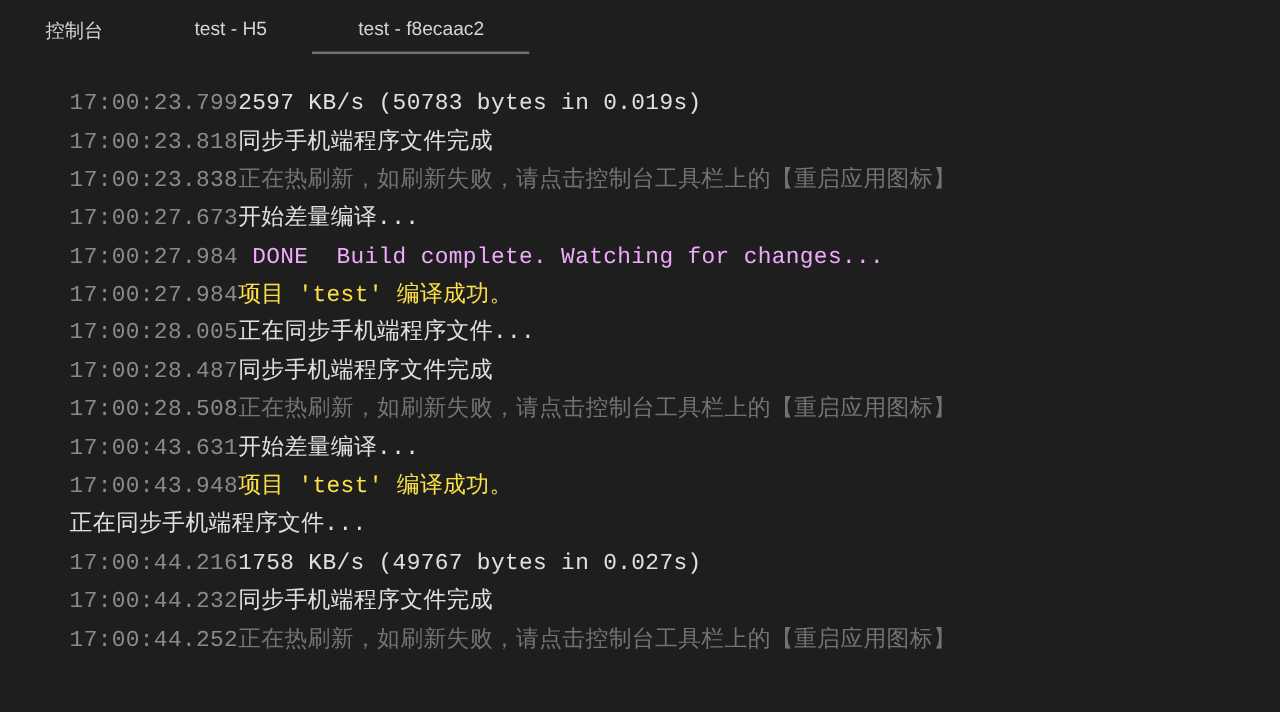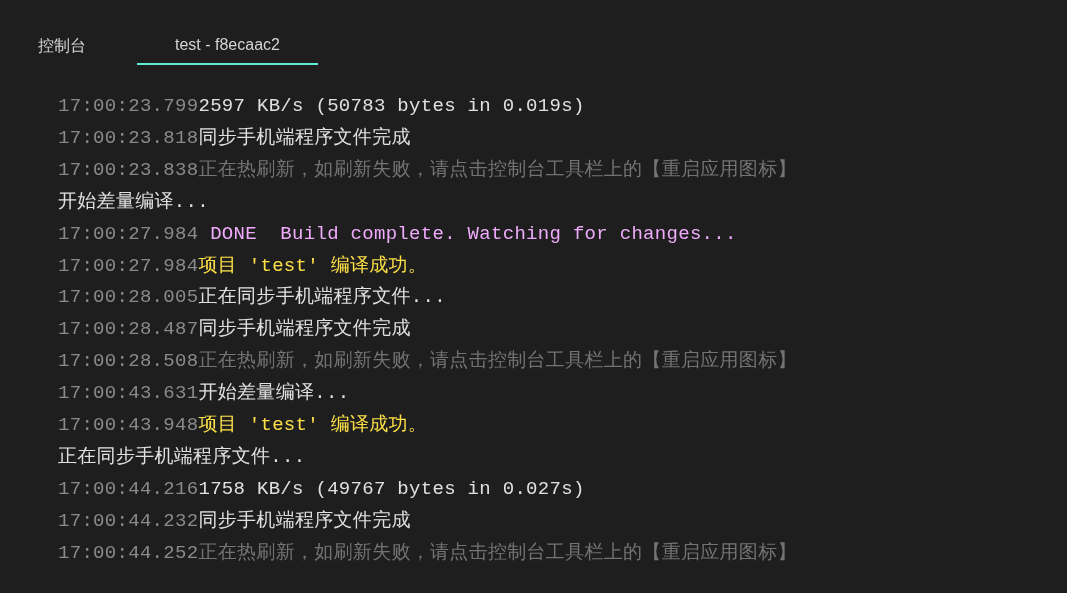--- a/index.html
+++ b/index.html
@@ -11,33 +11,32 @@
       background: #1e1e1e;
       font-family: "Consolas", "Monaco", "Courier New", monospace;
       color: #d4d4d4;
       width: 1067px;
       height: 593px;
       overflow: hidden;
     }
     .tabs {
       display: flex;
       padding: 10px 0 8px 0;
-      gap: 13px;
-      margin-top: 20px;
+      gap: 0;
     }
     .tab {
       padding: 6px 38px;
       color: #d4d4d4;
       font-size: 16px;
       cursor: pointer;
       font-family: -apple-system, "Microsoft YaHei", sans-serif;
       border-bottom: 2px solid transparent;
     }
     .tab.active {
-      border-bottom: 2px solid #5eead4;
+      border-bottom: 2px solid #737373;
     }
     .log-container {
       padding: 18px 0 0 58px;
     }
     .log-line {
       display: flex;
       font-size: 19px;
       line-height: 1.68;
       letter-spacing: 0.3px;
     }
@@ -61,37 +60,39 @@
     }
     .msg-done {
       color: #f0abfc;
     }
   </style>
 </head>
 <body>
 
 <div class="tabs" id="tabs">
     <div class="tab">控制台</div>
+    <div class="tab">test - H5</div>
     <div class="tab active">test - f8ecaac2</div>
   </div>
 
 <div class="log-container" id="logs">
     <div class="log-line">
       <span class="timestamp">17:00:23.799</span>
       <span class="message msg-white">2597 KB/s (50783 bytes in 0.019s)</span>
     </div>
     <div class="log-line">
       <span class="timestamp">17:00:23.818</span>
       <span class="message msg-white">同步手机端程序文件完成</span>
     </div>
     <div class="log-line">
       <span class="timestamp">17:00:23.838</span>
       <span class="message msg-red">正在热刷新，如刷新失败，请点击控制台工具栏上的【重启应用图标】</span>
     </div>
     <div class="log-line">
+      <span class="timestamp">17:00:27.673</span>
       <span class="message msg-white">开始差量编译...</span>
     </div>
     <div class="log-line">
       <span class="timestamp">17:00:27.984</span>
       <span class="message msg-done"> DONE  Build complete. Watching for changes...</span>
     </div>
     <div class="log-line">
       <span class="timestamp">17:00:27.984</span>
       <span class="message msg-yellow">项目 'test' 编译成功。</span>
     </div>

